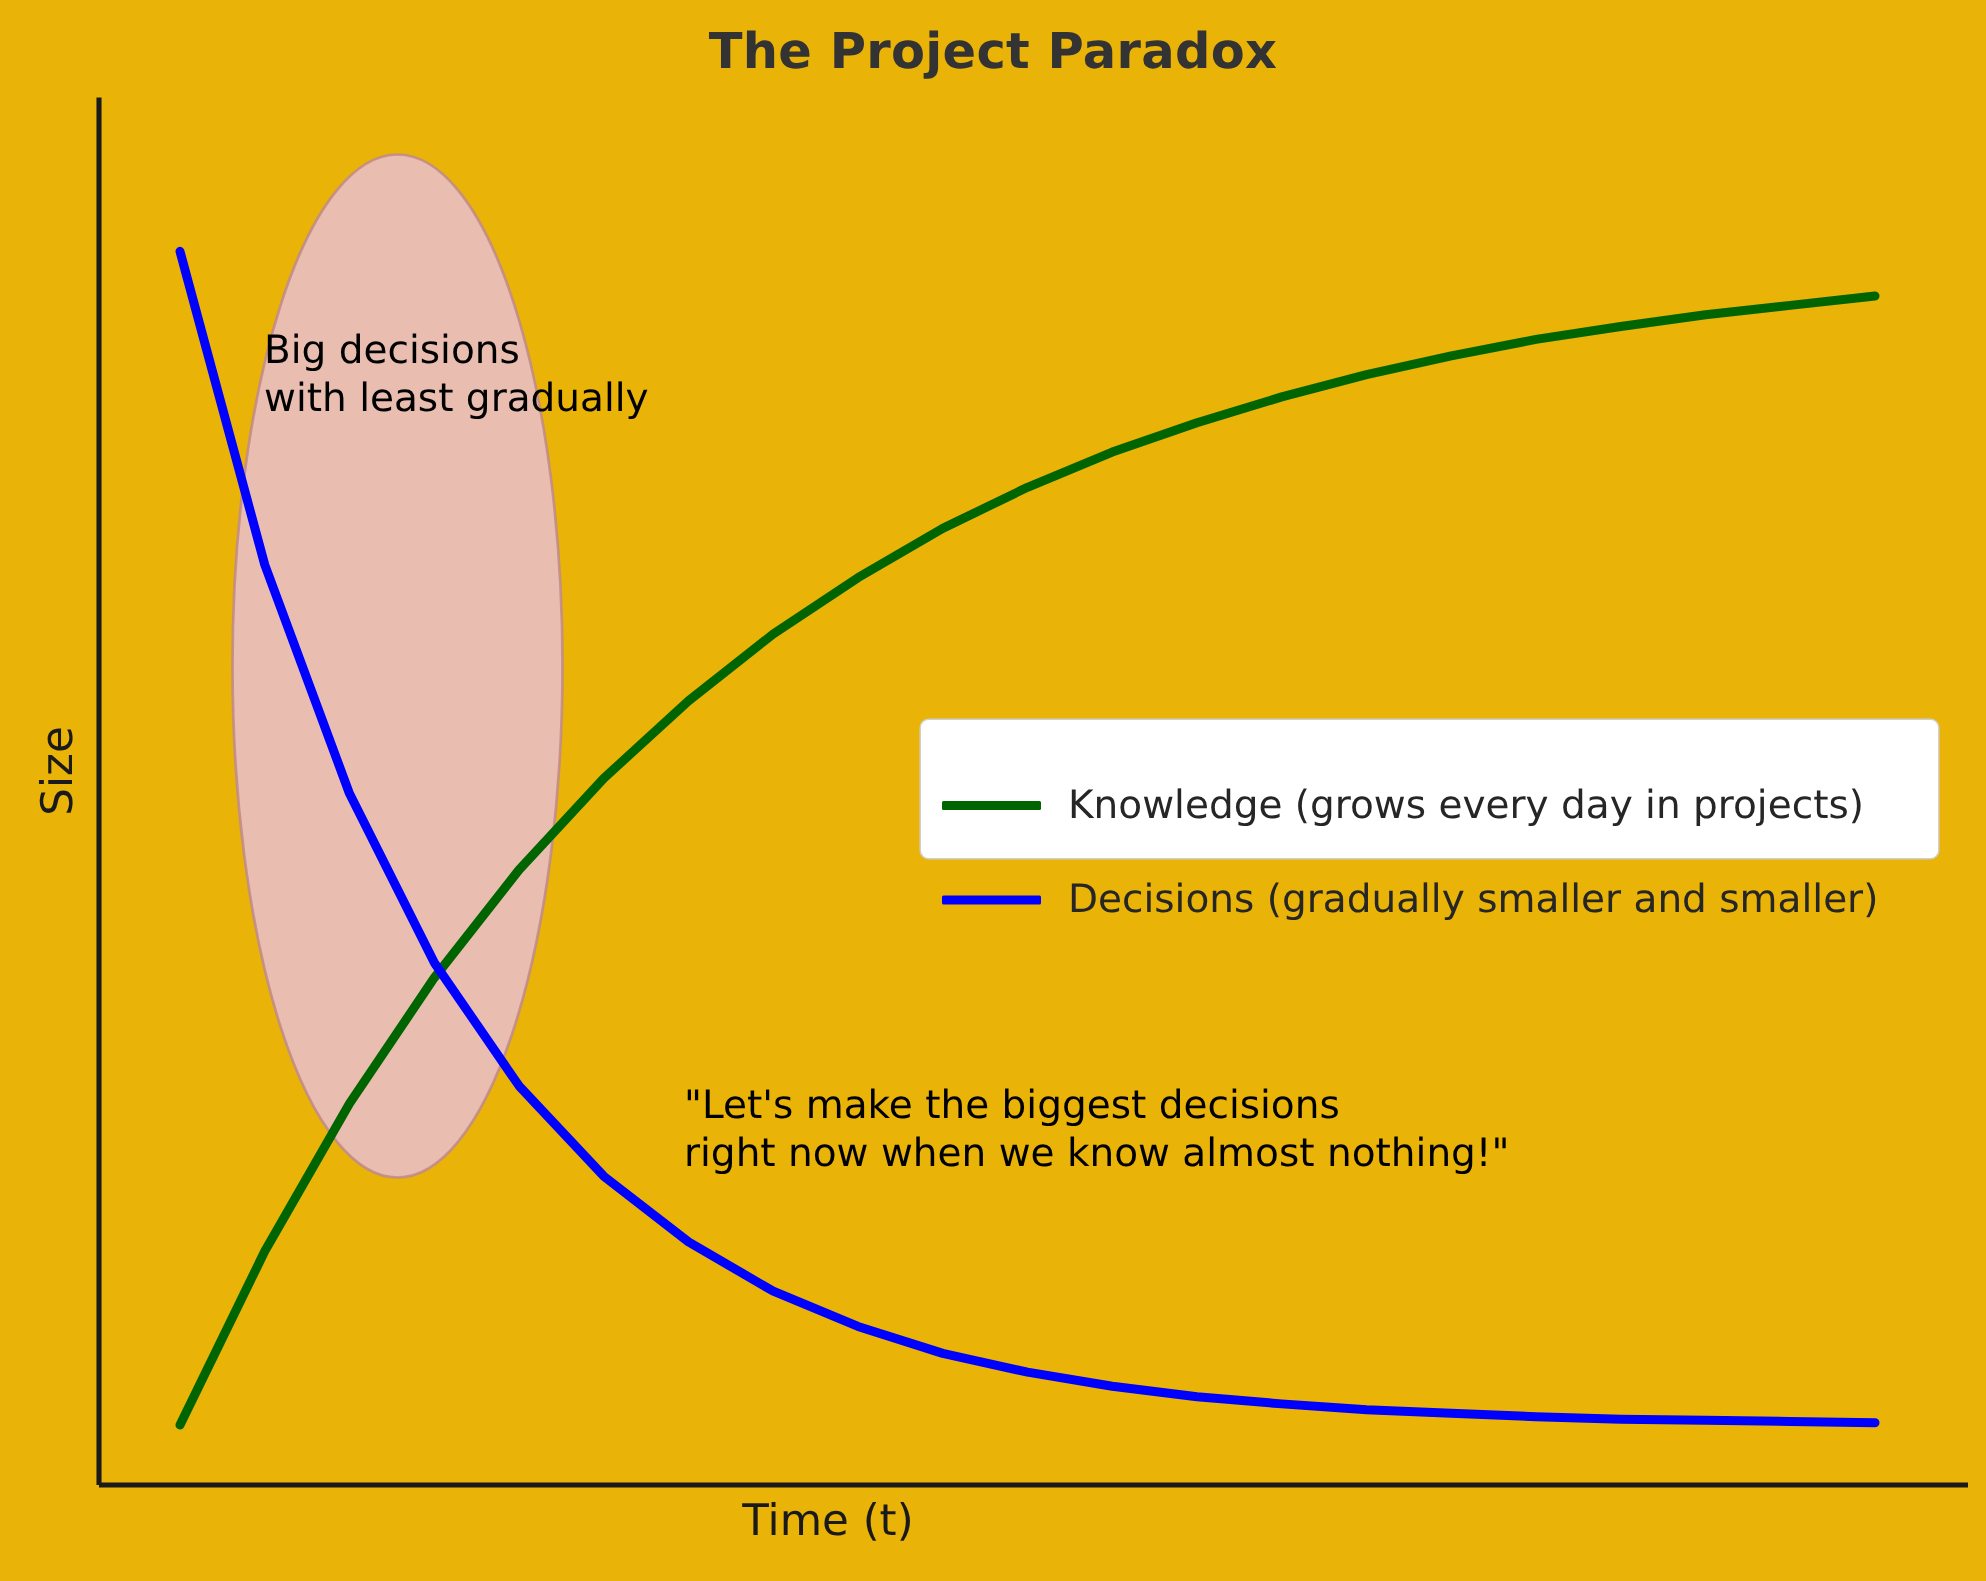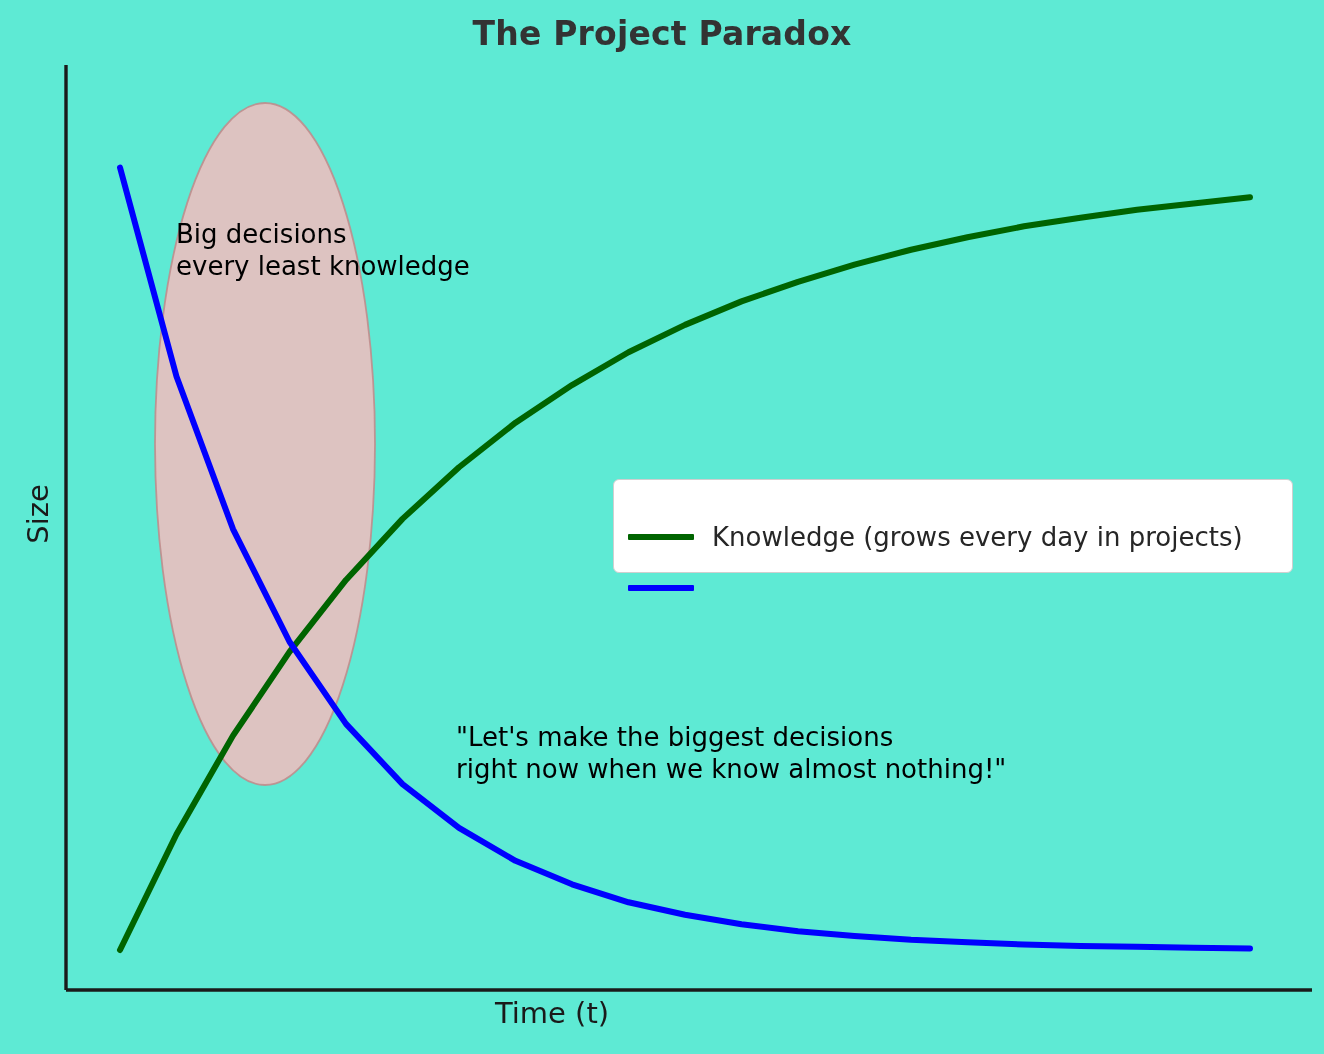--- a/index.html
+++ b/index.html
@@ -10,21 +10,21 @@
   body {
     width: 1324px;
     height: 1054px;
     font-family: "DejaVu Sans", sans-serif;
     overflow: hidden;
   }
   #figure {
     position: relative;
     width: 1324px;
     height: 1054px;
-    background: #5eead4;
+    background: #eab308;
   }
   #plot-svg {
     position: absolute;
     left: 0;
     top: 0;
     width: 1324px;
     height: 1054px;
   }
 
   
@@ -126,31 +126,32 @@
 
     <path id="curve-knowledge" fill="none" stroke="#006400" stroke-width="6" stroke-linecap="round" stroke-linejoin="round" d="M120.00 950.00 L176.50 834.20 L233.00 735.62 L289.50 651.90 L346.00 579.92 L402.50 518.89 L459.00 467.25 L515.50 422.66 L572.00 385.10 L628.50 352.24 L685.00 324.86 L741.50 301.38 L798.00 281.82 L854.50 264.61 L911.00 249.75 L967.50 237.23 L1024.00 226.27 L1080.50 217.67 L1137.00 209.84 L1193.50 203.58 L1250.00 197.32"></path>
 
     <path id="curve-decisions" fill="none" stroke="#0000FF" stroke-width="6" stroke-linecap="round" stroke-linejoin="round" d="M120.00 167.59 L176.50 376.50 L233.00 529.06 L289.50 641.73 L346.00 723.88 L402.50 784.13 L459.00 827.94 L515.50 860.81 L572.00 884.28 L628.50 902.27 L685.00 914.79 L741.50 924.18 L798.00 931.22 L854.50 935.92 L911.00 939.83 L967.50 942.18 L1024.00 944.52 L1080.50 946.09 L1137.00 946.87 L1193.50 947.65 L1250.00 948.44"></path>
 
     <line x1="66" y1="65" x2="66" y2="990" stroke="#1a1a1a" stroke-width="3.4"></line>
     <line x1="66" y1="990" x2="1312" y2="990" stroke="#1a1a1a" stroke-width="3.4"></line>
   </svg>
 
   <div class="annot" id="annot-ellipse">Big decisions
-every least knowledge</div>
+with least gradually</div>
 
   <div class="annot" id="annot-quote">"Let's make the biggest decisions
 right now when we know almost nothing!"</div>
 
   <div class="legend-box">
     <div class="legend-row">
       <span class="legend-swatch" id="sw-knowledge" style="background: rgb(0, 100, 0);"></span>
       <span class="legend-label">Knowledge (grows every day in projects)</span>
     </div>
     <div class="legend-row">
       <span class="legend-swatch" id="sw-decisions" style="background: rgb(0, 0, 255);"></span>
+      <span class="legend-label">Decisions (gradually smaller and smaller)</span>
     </div>
   </div>
 
   <div class="xlabel">Time (t)</div>
   <div class="ylabel">Size</div>
 
 </div>
 
 </body></html>

